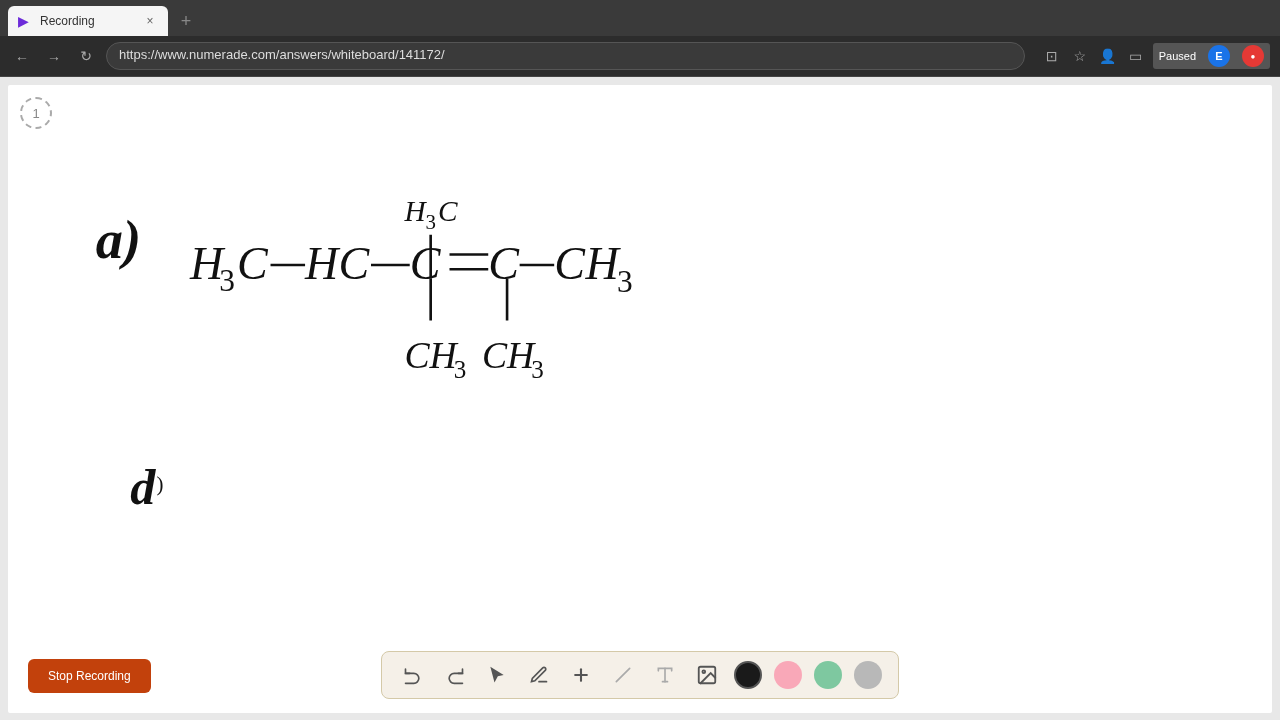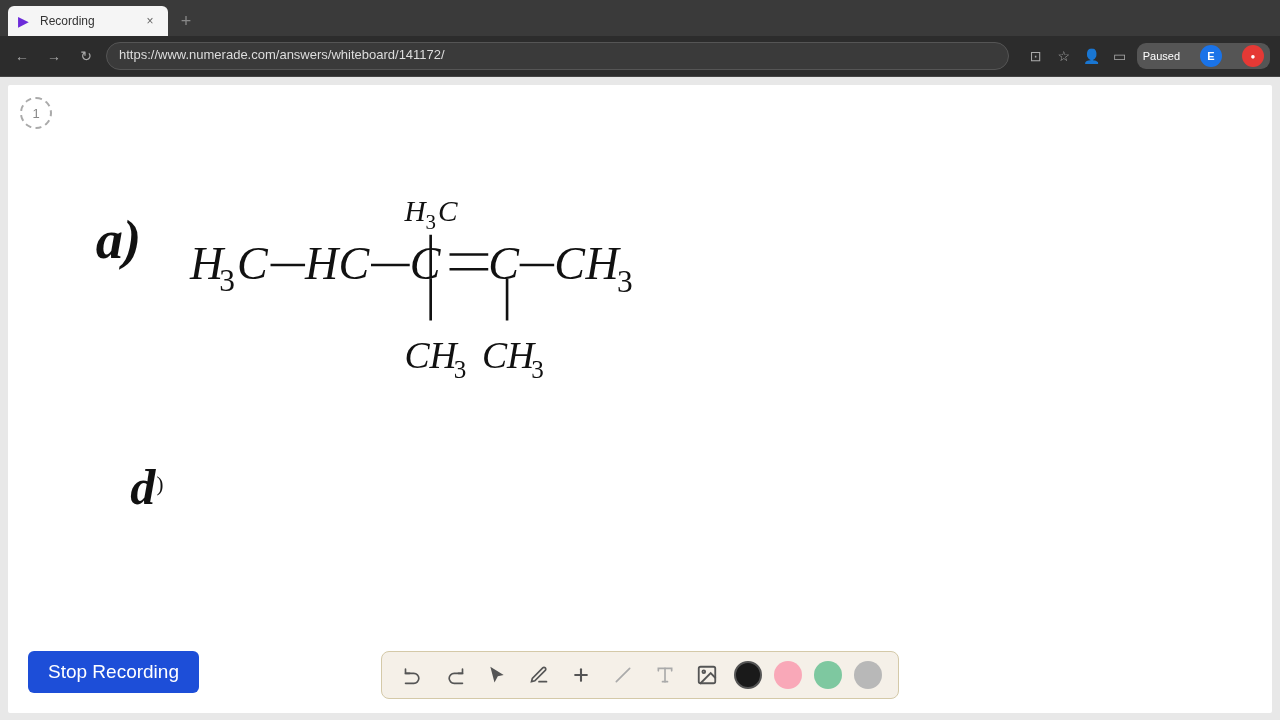--- a/index.html
+++ b/index.html
@@ -124,24 +124,24 @@
       color: #aaa;
       cursor: pointer;
       font-size: 14px;
     }
 
     .paused-badge {
       background: #555;
       color: #fff;
       font-size: 11px;
       padding: 2px 6px;
-      border-radius: 9px;
-      display: flex;
-      align-items: center;
-      gap: 20px;
+      border-radius: 3px;
+      display: flex;
+      align-items: center;
+      gap: 12px;
     }
 
     .ext-icon-e {
       width: 22px;
       height: 22px;
       background: #1a73e8;
       border-radius: 50%;
       color: white;
       font-size: 11px;
       font-weight: bold;
@@ -205,26 +205,26 @@
       left: 0;
       width: 100%;
       height: 100%;
     }
 
     
     .stop-recording-btn {
       position: absolute;
       bottom: 20px;
       left: 20px;
-      background: #1d4ed8;
+      background: #c2410c;
       color: white;
       border: none;
       border-radius: 6px;
       padding: 10px 20px;
-      font-size: 19px;
+      font-size: 12px;
       font-weight: 500;
       cursor: pointer;
       z-index: 100;
     }
 
     
     .toolbar {
       position: absolute;
       bottom: 14px;
       left: 50%;

